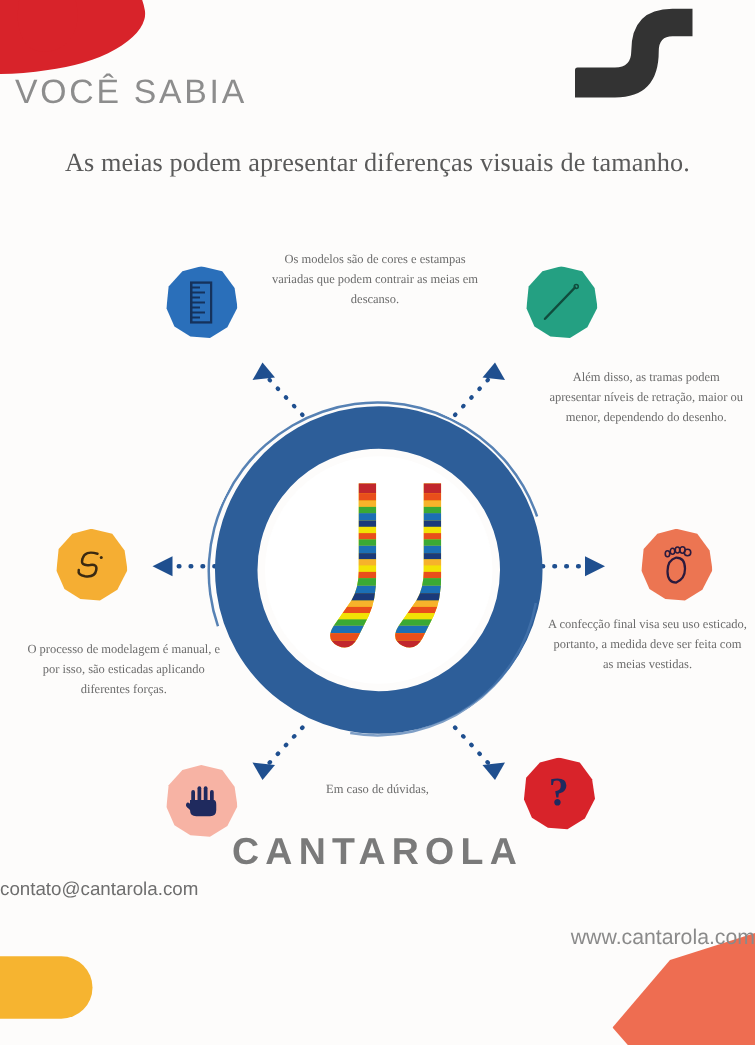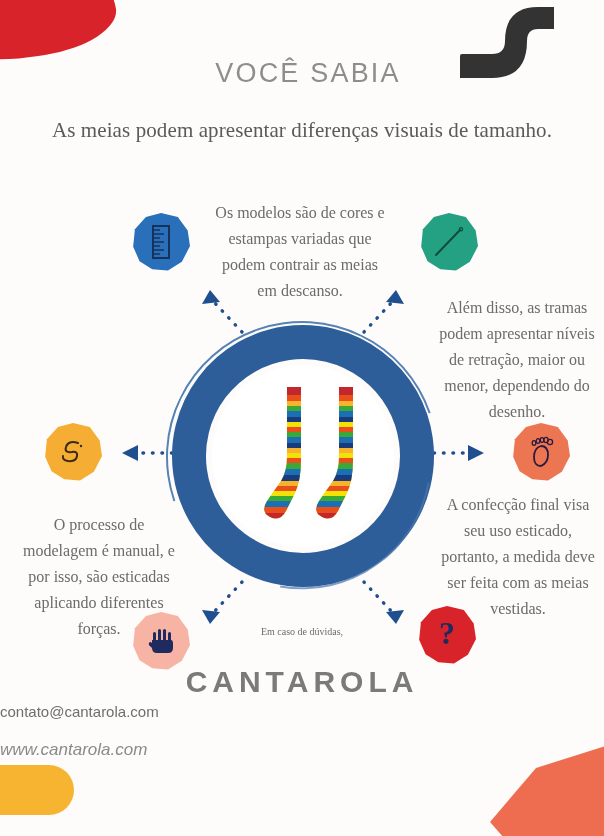--- a/index.html
+++ b/index.html
@@ -49,21 +49,20 @@
   }
   .deco-coral-botright {
     right: -14px; top: 742px;
     width: 128px; height: 96px;
   }
 
   
   .title {
     position: absolute;
     left: 12px; right: 0; top: 58px;
-    text-align: center;
     font-family: "Liberation Sans", "DejaVu Sans", sans-serif;
     font-size: 27px;
     letter-spacing: 2.2px;
     color: #8d8d8d;
     font-weight: 400;
   }
   .subtitle {
     position: absolute;
     left: 0; right: 0; top: 118px;
     text-align: center;
@@ -134,21 +133,21 @@
   .badge-thread  { left: 44px;  top: 423px; background: #f5ae33; }
   .badge-foot    { left: 512px; top: 423px; background: #ec7552; }
   .badge-hand    { left: 132px; top: 612px; background: #f7b3a4; }
   .badge-quest   { left: 418px; top: 606px; background: #d8232a; }
 
   
   .tb {
     position: absolute;
     text-align: center;
     color: #6b6b6b;
-    font-size: 16px;
+    font-size: 10px;
     line-height: 1.62;
   }
   .tb-top    { left: 215px; top: 200px; width: 170px; }
   .tb-left1  { left: 18px;  top: 295px; width: 162px; }
   .tb-right1 { left: 438px; top: 295px; width: 158px; }
   .tb-left2  { left: 16px;  top: 492px; width: 166px; margin-top: 20px; }
   .tb-right2 { left: 438px; top: 492px; width: 160px; }
 
   
   .footer-note {
@@ -175,25 +174,24 @@
     position: absolute;
     left: 0; right: 0; top: 703px;
     text-align: left;
     font-family: Liberation Sans, sans-serif;
     font-size: 15px;
     color: #6e6e6e;
   }
   .website {
     position: absolute;
     left: 0; right: 0; top: 740px;
-    text-align: left;
+    text-align: right;
     font-family: "Liberation Sans", "DejaVu Sans", sans-serif;
     font-size: 17px;
     color: #8a8a8a;
-    font-style: italic;
   }
 
   
   .arrow { position: absolute; }
 </style>
 </head>
 <body>
 
 <div id="poster">
 

